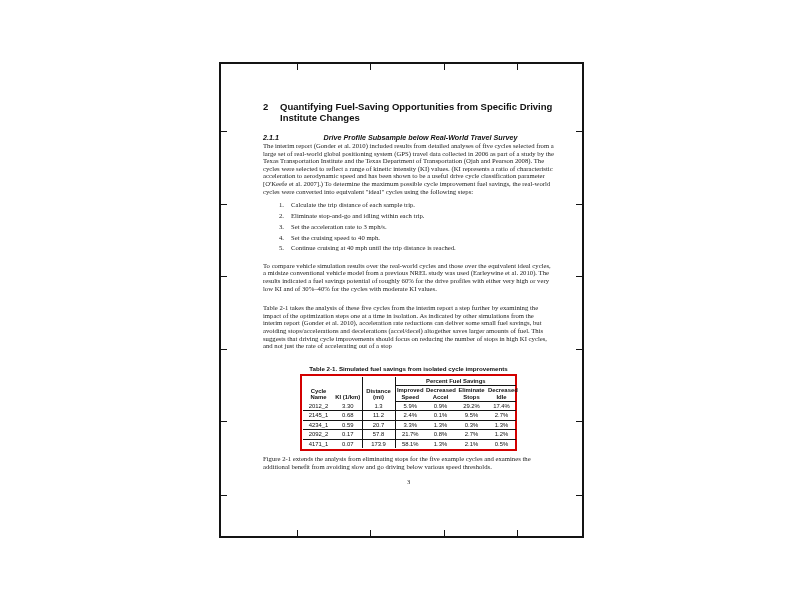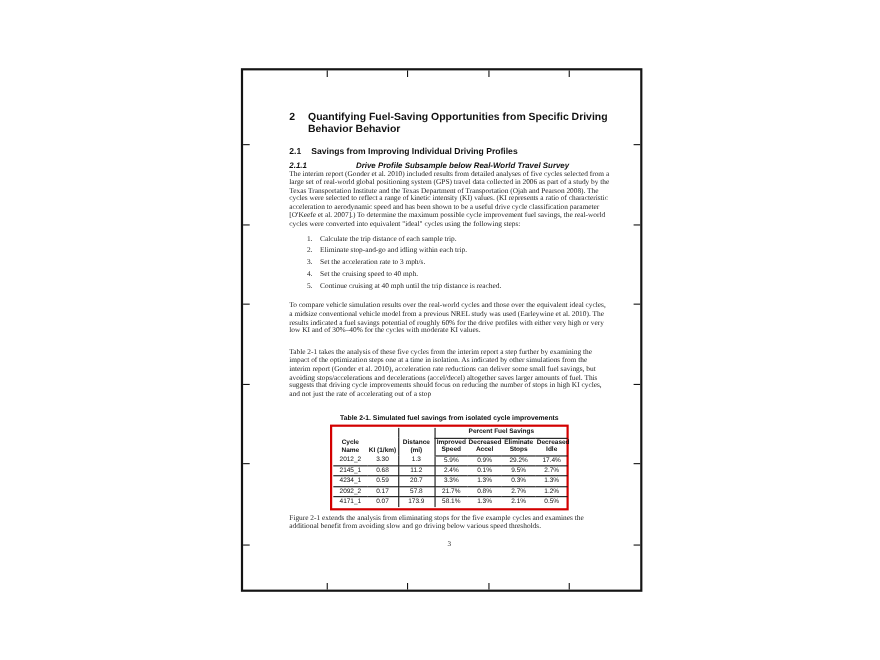--- a/index.html
+++ b/index.html
@@ -52,27 +52,23 @@
 </head>
 <body>
 
 <div class="canvas">
   <div class="page" id="page">
 
     <div class="content">
 
       <div class="h1">
         <span class="hnum">2</span>
-        <span>Quantifying Fuel-Saving Opportunities from Specific Driving Behavior Behavior</span>
+        <span>Quantifying Fuel-Saving Opportunities from Specific Driving Institute Changes</span>
       </div>
 
-      <div class="h2">
-        <span class="hnum">2.1</span>
-        <span>Savings from Improving Individual Driving Profiles</span>
-      </div>
 
       <div class="h3">
         <span class="hnum">2.1.1</span>
         <span>Drive Profile Subsample below Real-World Travel Survey</span>
       </div>
 
       <p class="para">The interim report (Gonder et al. 2010) included results from detailed analyses of five cycles selected from a large set of real-world global positioning system (GPS) travel data collected in 2006 as part of a study by the Texas Transportation Institute and the Texas Department of Transportation (Ojah and Pearson 2008). The cycles were selected to reflect a range of kinetic intensity (KI) values. (KI represents a ratio of characteristic acceleration to aerodynamic speed and has been shown to be a useful drive cycle classification parameter [O'Keefe et al. 2007].) To determine the maximum possible cycle improvement fuel savings, the real-world cycles were converted into equivalent "ideal" cycles using the following steps:</p>
 
       <ol class="steps">
         <li>Calculate the trip distance of each sample trip.</li>

